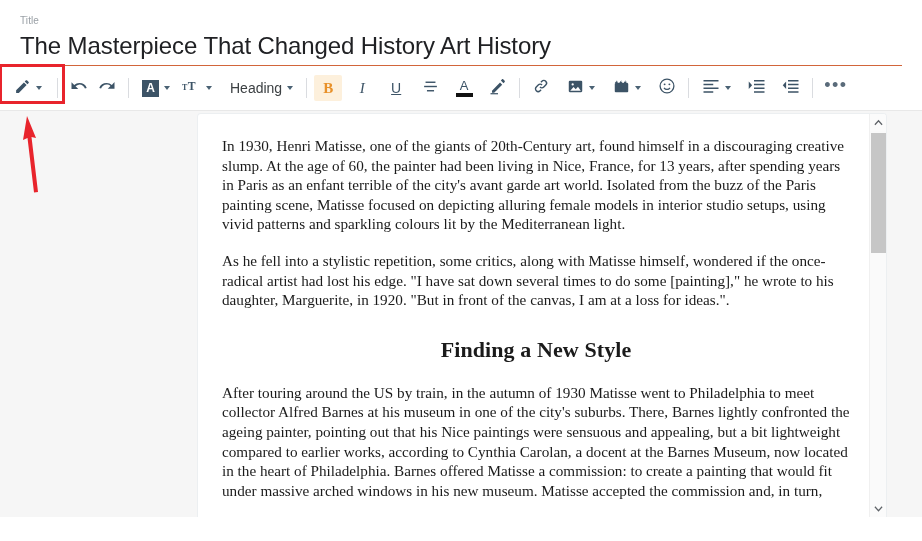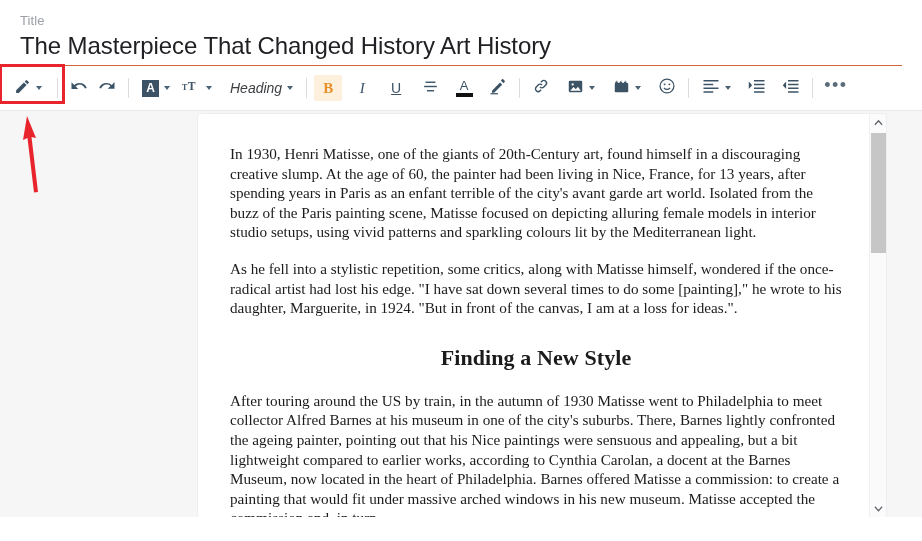--- a/index.html
+++ b/index.html
@@ -15,21 +15,21 @@
     -webkit-font-smoothing: antialiased;
   }
 
   
   .title-area {
     padding: 14px 20px 0 20px;
     background: #ffffff;
     position: relative;
   }
   .title-label {
-    font-size: 13px;
+    font-size: 10px;
     color: #9aa0a6;
     line-height: 14px;
     letter-spacing: .1px;
   }
   .title-input {
     font-size: 24px;
     color: #202124;
     line-height: 28px;
     padding: 4px 0 5px 0;
     border: none;
@@ -83,21 +83,20 @@
     width: 0; height: 0;
     border-left: 3.5px solid transparent;
     border-right: 3.5px solid transparent;
     border-top: 4px solid #4a6274;
     margin-left: 5px;
   }
   .tb-label {
     font-size: 14px;
     color: #3c4043;
     white-space: nowrap;
-    font-style: italic;
   }
 
   
   .pencil-wrap {
     position: relative;
     margin-right: 2px;
   }
   .annot-box {
     position: absolute;
     left: -9px;
@@ -168,21 +167,21 @@
     border-radius: 4px 4px 0 0;
     box-sizing: border-box;
     overflow: hidden;
   }
   .page-inner {
     padding: 14px 28px 0 16px;
   }
   .doc p, .doc h2 {
     font-family: "Liberation Serif", serif;
     color: #1b1b1b;
-    margin: 16px;
+    margin: 8px;
   }
   .doc p {
     font-size: 15.2px;
     line-height: 19.6px;
     margin-bottom: 17px;
     text-align: left;
   }
   .doc h2 {
     font-size: 22px;
     line-height: 28px;
@@ -456,21 +455,21 @@
   </div>
 </div>
 
 <div class="editor-region">
   <div class="left-blank"></div>
   <div class="right-blank"></div>
 
   <div class="page">
     <div class="page-inner doc">
       <p>In 1930, Henri Matisse, one of the giants of 20th-Century art, found himself in a discouraging creative slump. At the age of 60, the painter had been living in Nice, France, for 13 years, after spending years in Paris as an enfant terrible of the city's avant garde art world. Isolated from the buzz of the Paris painting scene, Matisse focused on depicting alluring female models in interior studio setups, using vivid patterns and sparkling colours lit by the Mediterranean light.</p>
-      <p>As he fell into a stylistic repetition, some critics, along with Matisse himself, wondered if the once-radical artist had lost his edge. "I have sat down several times to do some [painting]," he wrote to his daughter, Marguerite, in 1924. "But in front of the canvas, I am at a loss for ideas.".</p>
+      <p>As he fell into a stylistic repetition, some critics, along with Matisse himself, wondered if the once-radical artist had lost his edge. "I have sat down several times to do some [painting]," he wrote to his daughter, Marguerite, in 1920. "But in front of the canvas, I am at a loss for ideas.".</p>
       <h2>Finding a New Style</h2>
       <p>After touring around the US by train, in the autumn of 1930 Matisse went to Philadelphia to meet collector Alfred Barnes at his museum in one of the city's suburbs. There, Barnes lightly confronted the ageing painter, pointing out that his Nice paintings were sensuous and appealing, but a bit lightweight compared to earlier works, according to Cynthia Carolan, a docent at the Barnes Museum, now located in the heart of Philadelphia. Barnes offered Matisse a commission: to create a painting that would fit under massive arched windows in his new museum. Matisse accepted the commission and, in turn,</p>
     </div>
 
     <div class="scrollbar">
       <div class="sb-arrow">
         <svg width="9" height="7" viewBox="0 0 10 7">
           <path d="M1 6 L5 1.6 L9 6" fill="none" stroke="#5f6368" stroke-width="1.4"></path>
         </svg>
       </div>

